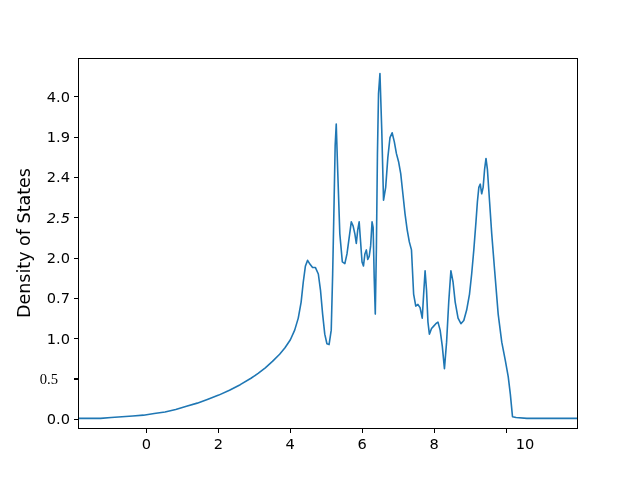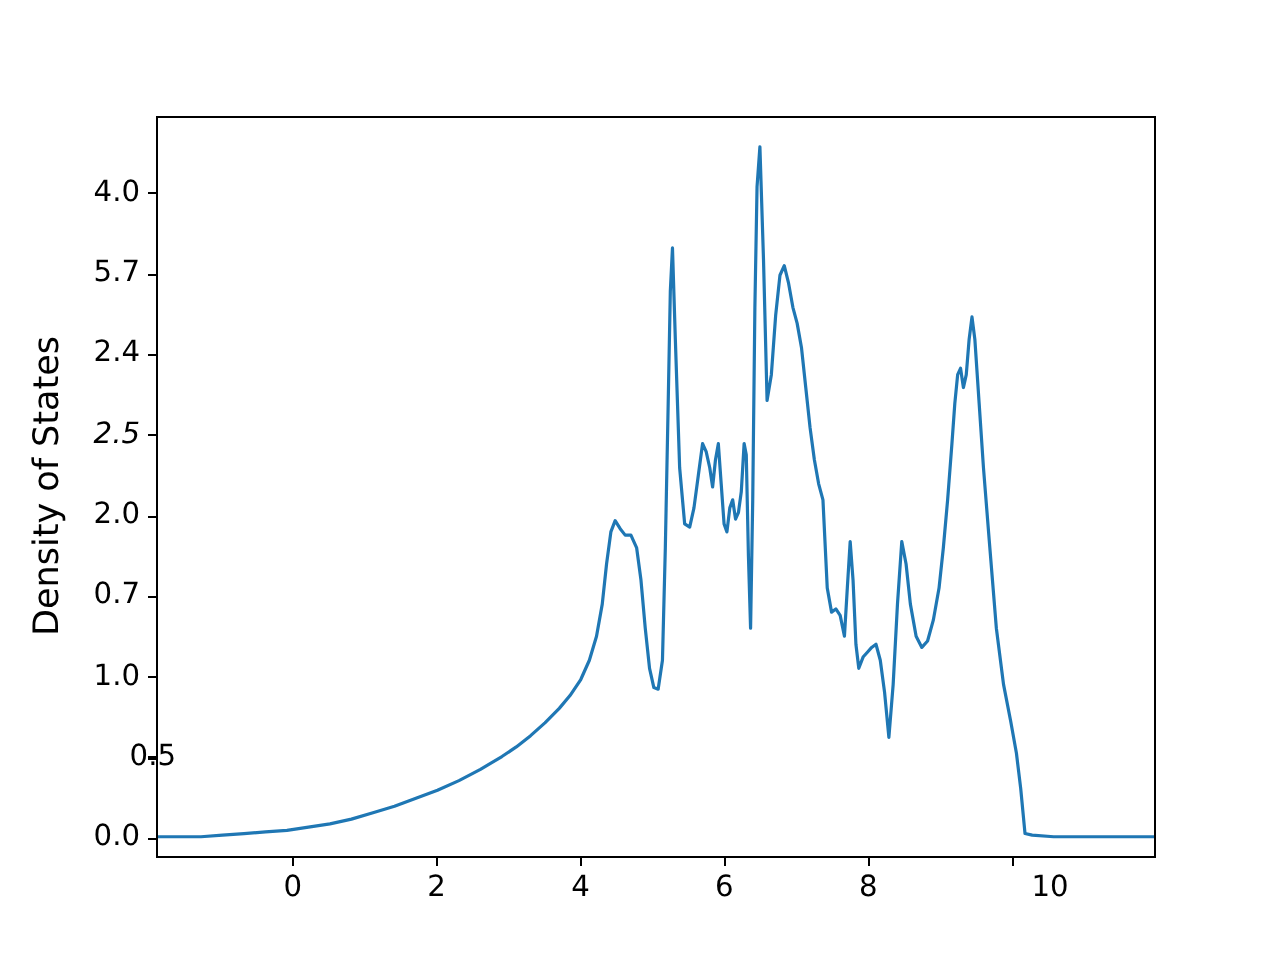--- a/index.html
+++ b/index.html
@@ -104,32 +104,32 @@
       <div class="tick-label-x" style="left: 362.173px; top: 437px;">6</div>
       <div class="tick-mark-x" style="left: 433.615px; top: 429px;"></div>
       <div class="tick-label-x" style="left: 434.115px; top: 437px;">8</div>
       <div class="tick-mark-x" style="left: 505.558px; top: 429px;"></div>
       <div class="tick-label-x" style="left: 525px; top: 437px;">10</div>
     </div>
   <div id="y-ticks">
       <div class="tick-mark-y" style="left: 74px; top: 418.822px;"></div>
       <div class="tick-label-y" style="right: 570px; top: 419.322px;">0.0</div>
       <div class="tick-mark-y" style="left: 74px; top: 378.496px;"></div>
-      <div class="tick-label-y" style="right: 552px; top: 378.996px;">0.5</div>
+      <div class="tick-label-y" style="right: 582px; top: 378.996px; font-family: Liberation Serif, serif;">0.5</div>
       <div class="tick-mark-y" style="left: 74px; top: 338.17px;"></div>
       <div class="tick-label-y" style="right: 570px; top: 338.67px; margin-left: 28px;">1.0</div>
       <div class="tick-mark-y" style="left: 74px; top: 297.843px;"></div>
       <div class="tick-label-y" style="right: 570px; top: 298.343px;">0.7</div>
       <div class="tick-mark-y" style="left: 74px; top: 257.517px;"></div>
       <div class="tick-label-y" style="right: 570px; top: 258.017px;">2.0</div>
       <div class="tick-mark-y" style="left: 74px; top: 217.191px;"></div>
       <div class="tick-label-y" style="right: 570px; top: 217.691px; font-style: italic;">2.5</div>
       <div class="tick-mark-y" style="left: 74px; top: 176.865px;"></div>
       <div class="tick-label-y" style="right: 570px; top: 177.365px;">2.4</div>
       <div class="tick-mark-y" style="left: 74px; top: 136.539px;"></div>
-      <div class="tick-label-y" style="right: 570px; top: 137.039px;">5.7</div>
+      <div class="tick-label-y" style="right: 570px; top: 137.039px;">1.9</div>
       <div class="tick-mark-y" style="left: 74px; top: 96.213px;"></div>
       <div class="tick-label-y" style="right: 570px; top: 96.713px;">4.0</div>
     </div>
 
   <div id="ylabel">Density of States</div>
 
 </div>
 
 </body></html>

